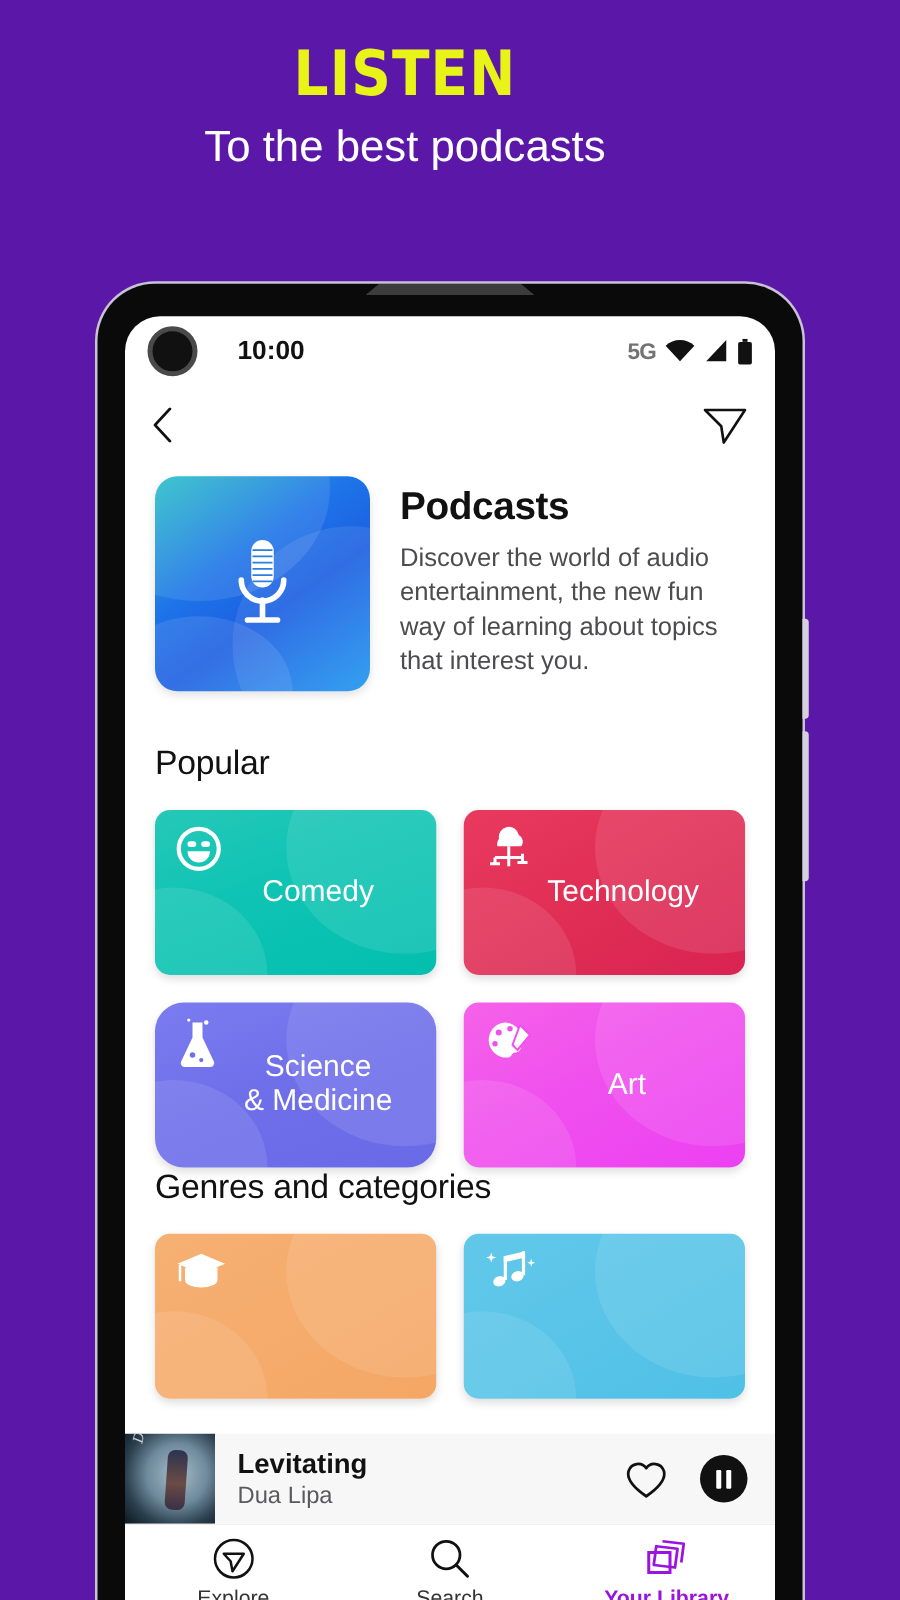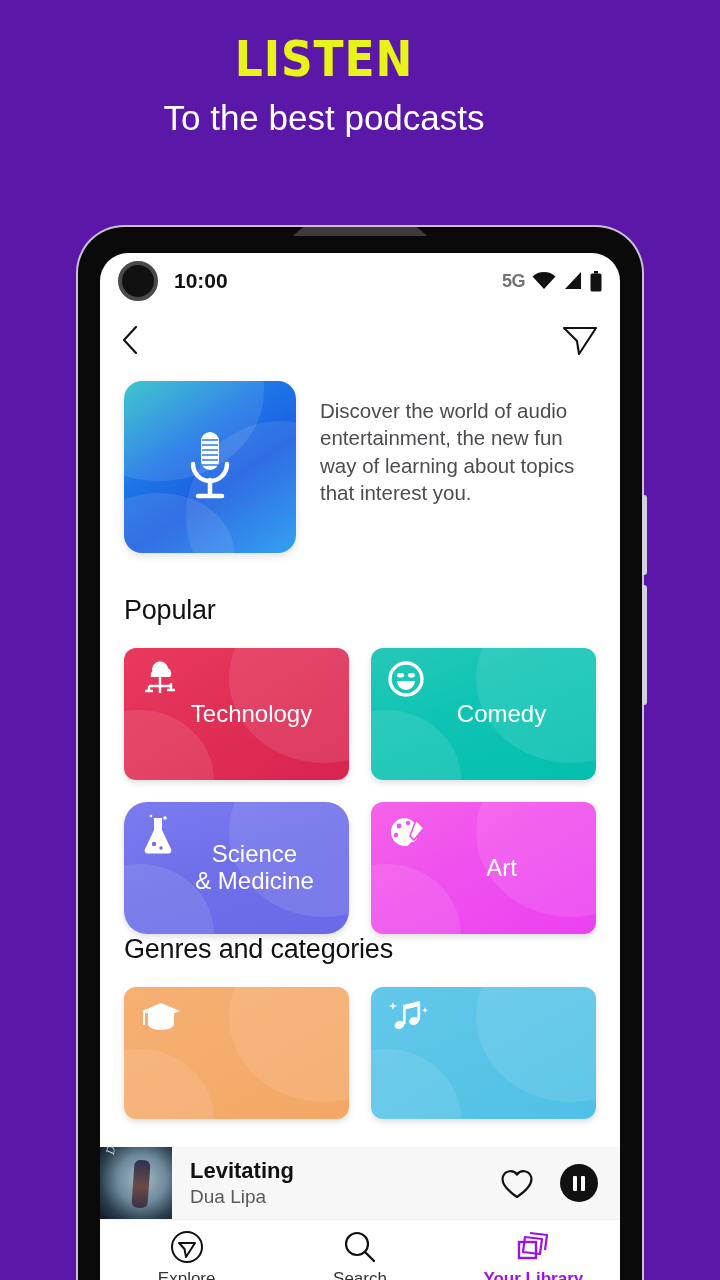--- a/index.html
+++ b/index.html
@@ -68,21 +68,21 @@
   .statusbar {
     height: 56px; flex: 0 0 56px;
     display: flex; align-items: center;
     padding: 0 18px;
   }
   .camera {
     width: 40px; height: 40px; border-radius: 50%;
     background: #111; border: 4px solid #4A4A4A;
     flex: 0 0 40px;
   }
-  .clock { margin-left: 16px; font-size: 21px; font-weight: 700; color: #111; }
+  .clock { margin-left: 32px; font-size: 21px; font-weight: 700; color: #111; }
   .status-right { margin-left: auto; display: flex; align-items: center; gap: 7px; }
   .net5g { font-size: 18px; font-weight: 700; color: #737373; letter-spacing: -0.5px; }
   .ic-wifi { width: 24px; height: 18px; }
   .ic-sig { width: 20px; height: 18px; }
   .ic-bat { width: 12px; height: 21px; }
 
   
   .topnav {
     height: 62px; flex: 0 0 62px;
     display: flex; align-items: center; justify-content: space-between;
@@ -273,56 +273,57 @@
               <line x1="21" y1="25" x2="37" y2="25"></line>
               <line x1="21" y1="30" x2="37" y2="30"></line>
               <line x1="21" y1="35" x2="37" y2="35"></line>
             </g>
             <path d="M12 34 a17 17 0 0 0 34 0" fill="none" stroke="#fff" stroke-width="4.5" stroke-linecap="round"></path>
             <line x1="29" y1="50" x2="29" y2="65" stroke="#fff" stroke-width="4.5" stroke-linecap="round"></line>
             <line x1="17" y1="66" x2="41" y2="66" stroke="#fff" stroke-width="4.5" stroke-linecap="round"></line>
           </svg>
         </div>
         <div class="hero-text">
+          <div class="hero-title">Podcasts</div>
           <div class="hero-desc">Discover the world of audio entertainment, the new fun way of learning about topics that interest you.</div>
         </div>
       </div>
 
       <div class="sec-title sec-popular">Popular</div>
 
       <div class="grid">
+
+        <div class="cat c-comedy">
+          <div class="sh1"></div>
+            <div class="sh2"></div>
+          <svg class="cat-icon" width="38" height="38" viewBox="0 0 38 38">
+            <circle cx="19" cy="19" r="16" fill="none" stroke="#fff" stroke-width="3.4"></circle>
+            <rect x="10" y="13" width="7" height="4.5" rx="2.2" fill="#fff"></rect>
+            <rect x="21" y="13" width="7" height="4.5" rx="2.2" fill="#fff"></rect>
+            <path d="M10 21 a9 9 0 0 0 18 0 Z" fill="#fff"></path>
+          </svg>
+          <div class="cat-label">Comedy</div>
+        </div>
 
         <div class="cat c-tech">
           <div class="sh1"></div>
             <div class="sh2"></div>
           <svg class="cat-icon" width="40" height="40" viewBox="0 0 40 40">
             <path d="M11 17 a6.5 6.5 0 0 1 1.2-6 A8 8 0 0 1 28 8 a6 6 0 0 1 2 9 Z" fill="#fff"></path>
             <line x1="20" y1="17" x2="20" y2="26" stroke="#fff" stroke-width="2.4"></line>
             <line x1="9" y1="26" x2="31" y2="26" stroke="#fff" stroke-width="2.4"></line>
             <line x1="9" y1="26" x2="9" y2="31" stroke="#fff" stroke-width="2.4"></line>
             <line x1="20" y1="26" x2="20" y2="33" stroke="#fff" stroke-width="2.4"></line>
             <line x1="31" y1="23" x2="31" y2="30" stroke="#fff" stroke-width="2.4"></line>
             <line x1="5" y1="31" x2="13" y2="31" stroke="#fff" stroke-width="2.4"></line>
             <line x1="27" y1="30" x2="35" y2="30" stroke="#fff" stroke-width="2.4"></line>
           </svg>
           <div class="cat-label tight">Technology</div>
         </div>
 
-        <div class="cat c-comedy">
-          <div class="sh1"></div>
-            <div class="sh2"></div>
-          <svg class="cat-icon" width="38" height="38" viewBox="0 0 38 38">
-            <circle cx="19" cy="19" r="16" fill="none" stroke="#fff" stroke-width="3.4"></circle>
-            <rect x="10" y="13" width="7" height="4.5" rx="2.2" fill="#fff"></rect>
-            <rect x="21" y="13" width="7" height="4.5" rx="2.2" fill="#fff"></rect>
-            <path d="M10 21 a9 9 0 0 0 18 0 Z" fill="#fff"></path>
-          </svg>
-          <div class="cat-label">Comedy</div>
-        </div>
-
         <div class="cat c-sci">
           <div class="sh1"></div>
             <div class="sh2"></div>
           <svg class="cat-icon" width="36" height="42" viewBox="0 0 36 42">
             <path d="M14 4 L22 4 L22 16 L31 35 a3 3 0 0 1-2.6 4.5 L7.6 39.5 A3 3 0 0 1 5 35 L14 16 Z" fill="#fff"></path>
             <circle cx="25" cy="4" r="1.8" fill="#fff"></circle>
             <circle cx="11" cy="2" r="1.3" fill="#fff"></circle>
             <circle cx="14" cy="30" r="2.2" fill="#6F6FEA"></circle>
             <circle cx="21" cy="34" r="1.7" fill="#6F6FEA"></circle>
           </svg>

